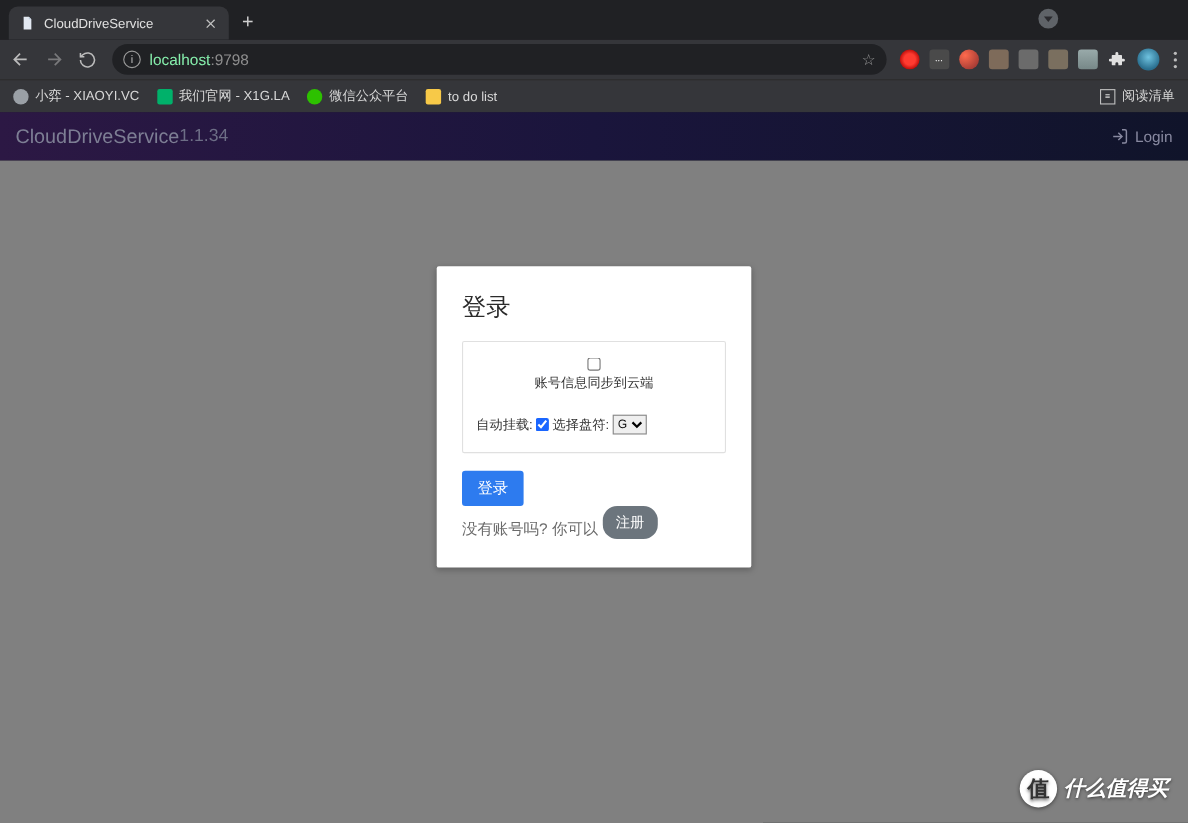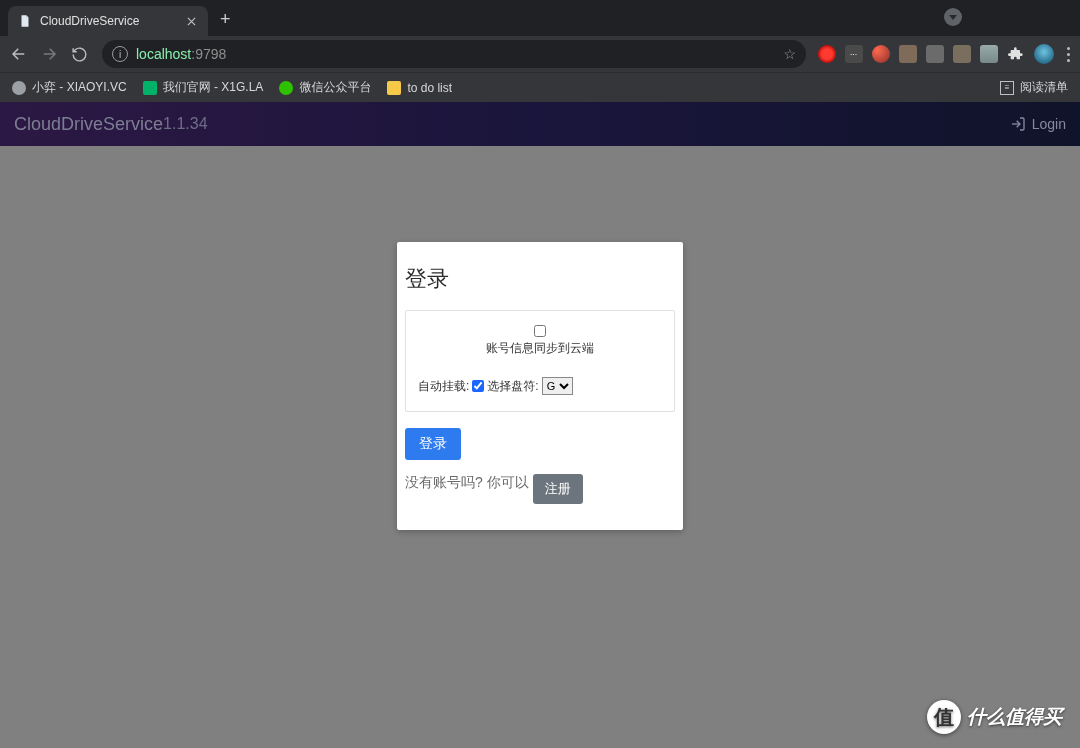--- a/index.html
+++ b/index.html
@@ -47,36 +47,36 @@
 
 .app-header { height: 44px; background: linear-gradient(90deg, #2c1844 0%, #1a153c 50%, #10142a 100%); display: flex; align-items: center; padding: 0 14px; color: #7d7e94; }
 .brand { font-size: 18px; }
 .brand-ver { font-size: 16px; color: #6d6e86; }
 .app-header .spacer { flex: 1; }
 .login-link { display: flex; align-items: flex-start; gap: 6px; font-size: 14px; color: #8889a0; }
 .login-ico { display: inline-flex; }
 
 
 .content { position: absolute; top: 146px; left: 0; right: 0; bottom: 0; background: #808080; display: flex; align-items: flex-start; justify-content: center; }
-.card { width: 286px; background: #ffffff; margin-top: 96px; padding: 22px 8px 26px; box-shadow: 0 2px 6px rgba(0,0,0,.25); border-radius: 2px; }
+.card { width: 286px; background: #ffffff; margin-top: 96px; padding: 22px 23px 26px; box-shadow: 0 2px 6px rgba(0,0,0,.25); border-radius: 2px; }
 .card h1 { font-size: 22px; font-weight: 400; color: #2b2b2b; margin-bottom: 16px; }
 .form-box { border: 1px solid #e0e0e0; border-radius: 2px; padding: 14px 12px 16px; }
 .field-row { display: flex; align-items: center; margin-bottom: 14px; }
 .field-row label { width: 56px; font-size: 13px; color: #5c5c5c; }
 .input-wrap { flex: 1; position: relative; }
 .input-wrap input { width: 100%; height: 26px; border: 2px solid #1a1a1a; background: #fff; padding: 0 20px 0 4px; font-size: 12px; outline: none; }
 .input-chip { position: absolute; right: 4px; top: 50%; transform: translateY(-50%); width: 14px; height: 12px; background: #555; border-radius: 2px; }
 .opt-line { font-size: 12px; color: #333; display: flex; align-items: center; gap: 3px; flex-wrap: wrap; }
 .opt-line.first { margin-bottom: 20px; flex-direction: column; }
 .opt-line input[type=checkbox] { width: 12px; height: 12px; accent-color: #1a66ff; }
 .opt-line select { border: 1px solid #888; font-size: 11px; height: 18px; }
 .actions { margin-top: 16px; }
 .btn-primary { background: #2d7bef; color: #fff; border: none; padding: 7px 14px; font-size: 14px; border-radius: 3px; cursor: pointer; }
-.signup-line { margin-top: 14px; font-size: 14px; color: #6b6b6b; display: flex; align-items: flex-start; gap: 4px; }
-.btn-gray { background: #6c757d; color: #fff; border: none; padding: 6px 12px; font-size: 13px; border-radius: 3px; cursor: pointer; }
+.signup-line { font-size: 14px; color: #6b6b6b; display: flex; align-items: flex-end; gap: 4px; }
+.btn-gray { background: #6c757d; color: #fff; border: none; padding: 6px 12px; font-size: 13px; border-radius: 13px; cursor: pointer; }
 
 
 .watermark { position: absolute; right: 18px; bottom: 14px; display: flex; align-items: center; gap: 6px; color: #fff; font-size: 19px; font-weight: bold; font-style: italic; text-shadow: 0 1px 3px rgba(0,0,0,.6); }
 .watermark .wm-badge { width: 34px; height: 34px; border-radius: 50%; background: #fff; color: #333; display: flex; align-items: center; justify-content: center; font-size: 20px; font-weight: bold; font-style: normal; box-shadow: 0 1px 4px rgba(0,0,0,.5); }
 </style>
 </head>
 <body>
 
 <div class="win-controls">
   <span class="win-min"></span>

